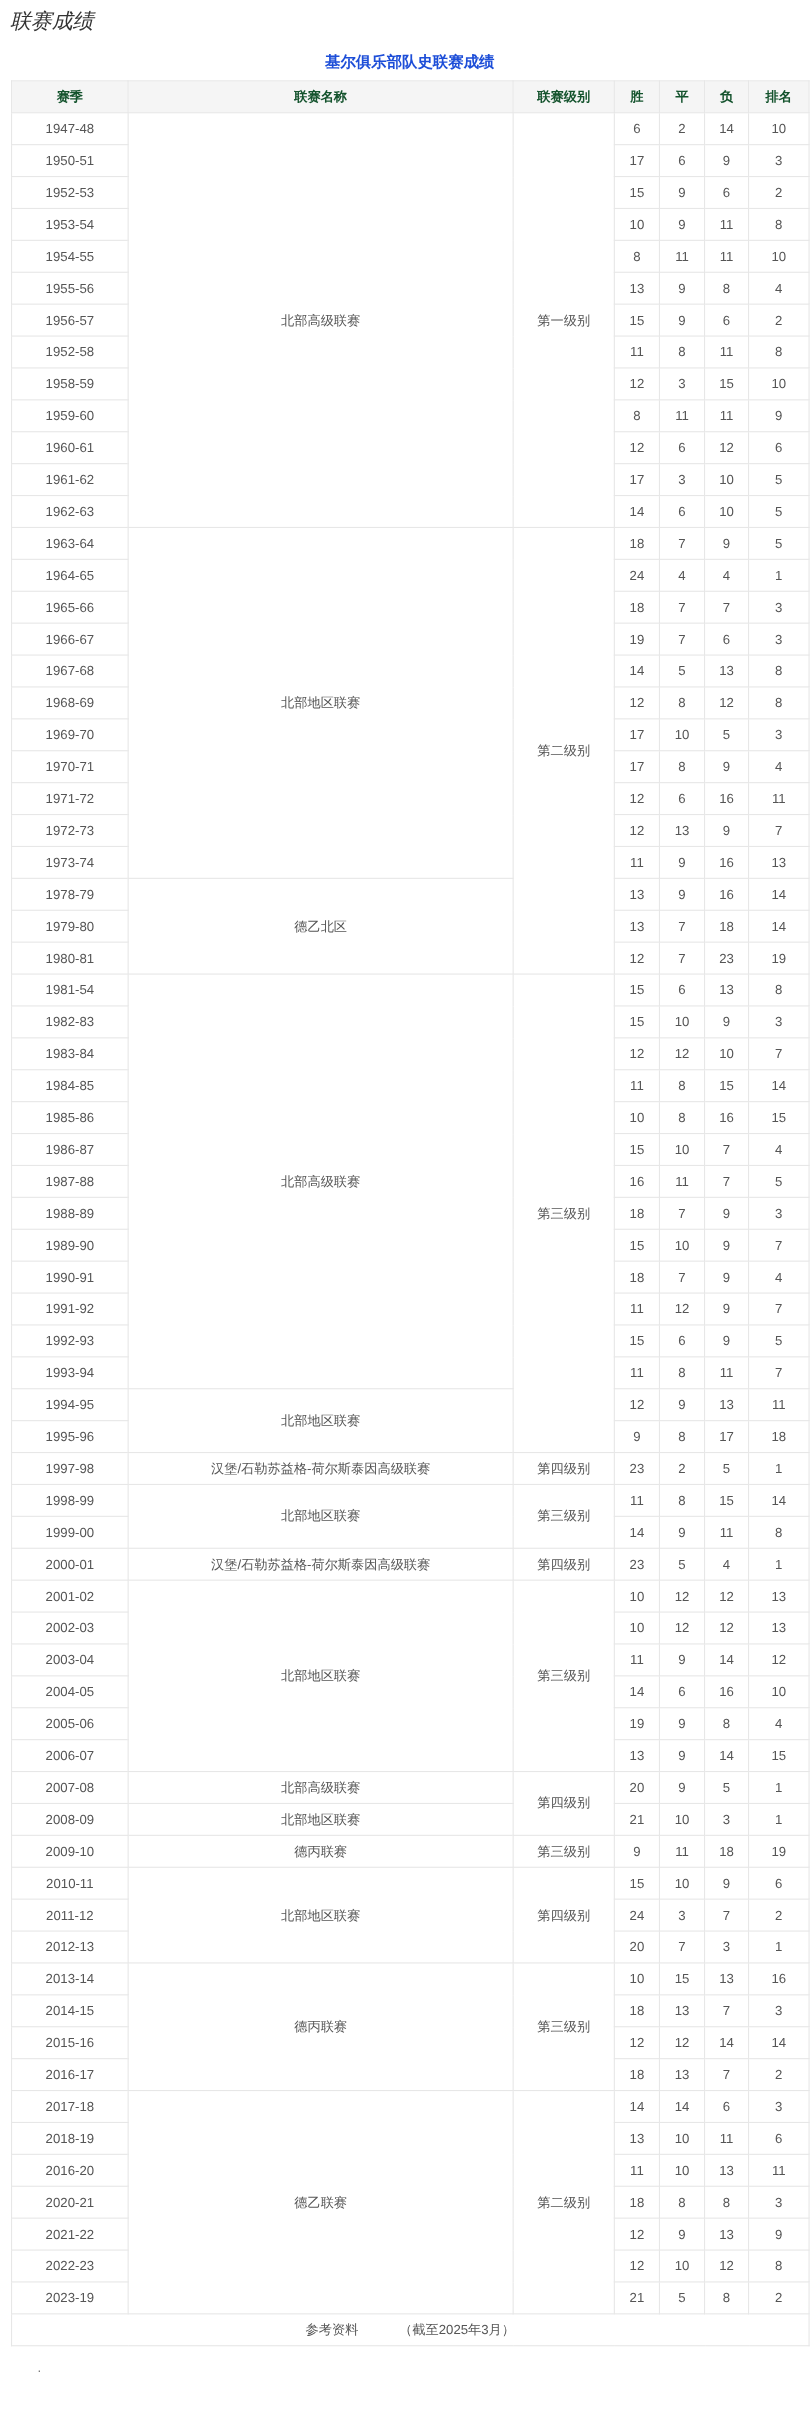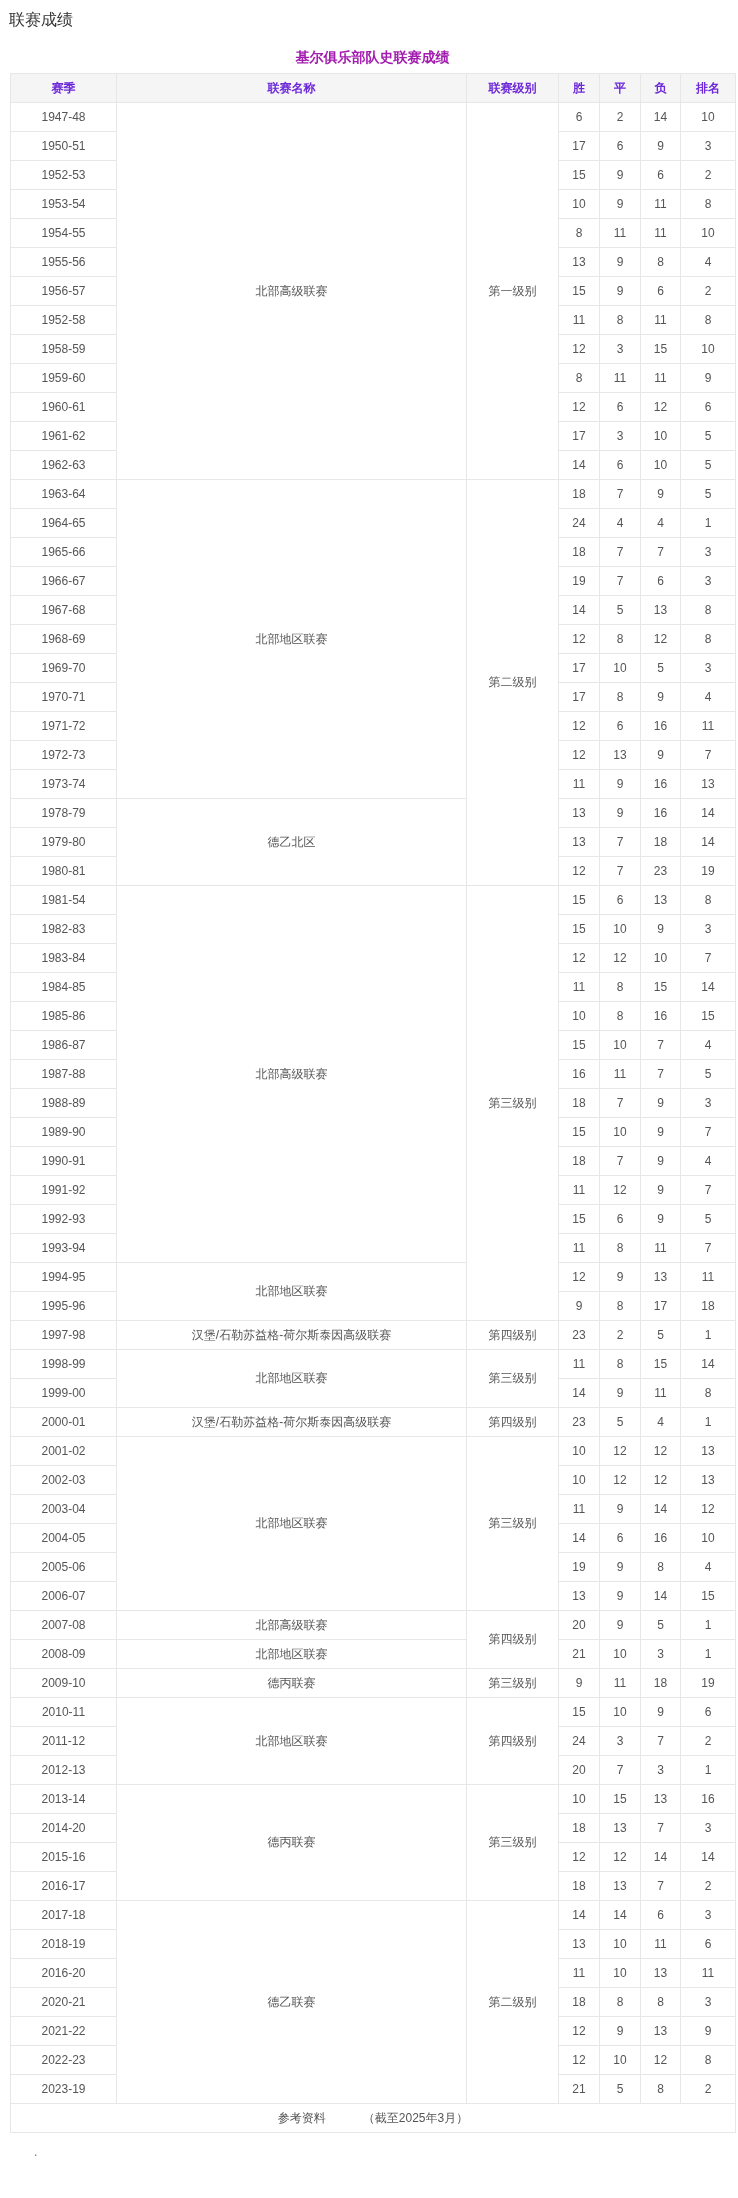--- a/index.html
+++ b/index.html
@@ -2,39 +2,40 @@
 <html><head>
 <meta charset="utf-8">
 <style>
   html,body{margin:0;padding:0;}
   body{
     width:738px;height:2198px;background:#ffffff;
     font-family:"Liberation Sans","DejaVu Sans",sans-serif;
     position:relative;overflow:hidden;
   }
   .section-title{
-    font-size:16px;line-height:24px;font-weight:400;color:#333;
+    font-size:19px;line-height:24px;font-weight:400;color:#333;
     margin:8px 16px 0 9px;
+    font-style:italic;
   }
   .table-caption{
     width:725px;margin:16px 0 6px 10px;text-align:center;
-    font-size:14px;line-height:19px;font-weight:bold;color:#a21caf;font-family:Liberation Serif, serif;
+    font-size:14px;line-height:19px;font-weight:bold;color:#1d4ed8;font-family:Liberation Serif, serif;
   }
   table.league-table{
     margin-left:10px;width:725px;border-collapse:collapse;table-layout:fixed;
   }
   table.league-table th,
   table.league-table td{
     border:1px solid #e7e7e7;height:28px;padding:0;
     text-align:center;vertical-align:middle;
     font-size:12px;color:#555;font-weight:normal;
     overflow:hidden;white-space:nowrap;
   }
   table.league-table th{
-    background:#f5f5f5;font-weight:bold;color:#6d28d9;
+    background:#f5f5f5;font-weight:bold;color:#14532d;
   }
   td.footer-cell{
     text-align:left;padding-left:10px;
   }
   .footer-note{margin-left:37px;}
   .stray-dot{
     position:absolute;left:34px;top:2146px;
     font-size:12px;color:#777;line-height:12px;
   }
 </style>
@@ -499,21 +500,21 @@
       <tr>
         <td>2013-14</td>
         <td rowspan="4">德丙联赛</td>
         <td rowspan="4">第三级别</td>
         <td>10</td>
         <td>15</td>
         <td>13</td>
         <td>16</td>
       </tr>
       <tr>
-        <td>2014-20</td>
+        <td>2014-15</td>
         <td>18</td>
         <td>13</td>
         <td>7</td>
         <td>3</td>
       </tr>
       <tr>
         <td>2015-16</td>
         <td>12</td>
         <td>12</td>
         <td>14</td>

